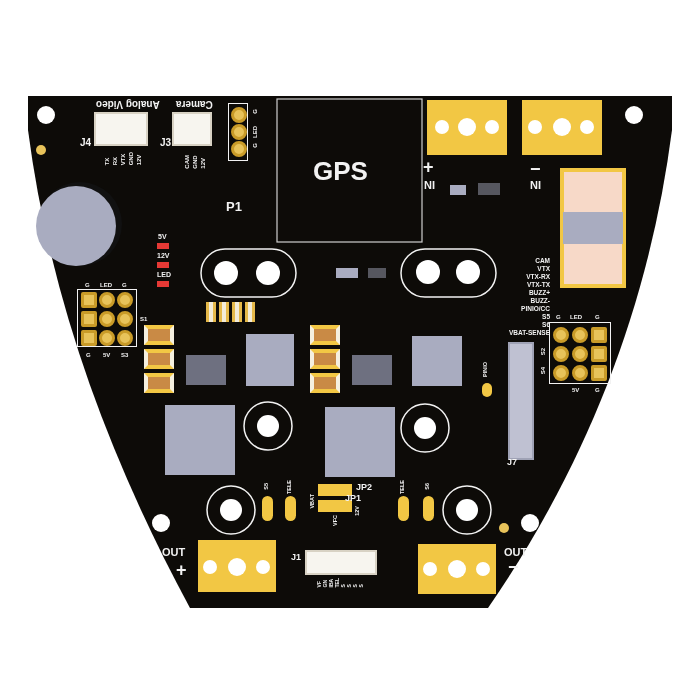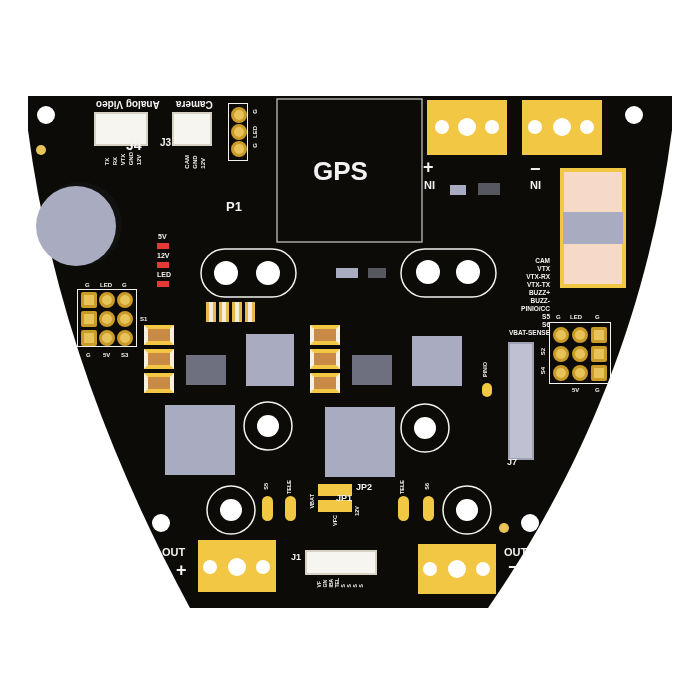--- a/index.html
+++ b/index.html
@@ -48,21 +48,21 @@
   <circle cx="231" cy="510" r="11" fill="#fff"></circle>
   <circle cx="467" cy="510" r="24" fill="none" stroke="#f2f2f2" stroke-width="1.5"></circle>
   <circle cx="467" cy="510" r="11" fill="#fff"></circle>
 
   <circle cx="80" cy="224" r="42" fill="#111"></circle>
   <circle cx="76" cy="226" r="40" fill="#a9acc0"></circle>
 </svg>
 
 <div class="conn" style="left:94px;top:112px;width:54px;height:34px;"></div>
 <div class="silk flip" style="left:96px;top:99px;font-size:10px;">Analog Video</div>
-<div class="silk" style="left:80px;top:138px;font-size:14px;margin-left:46px;">J4</div>
+<div class="silk" style="left:80px;top:138px;font-size:10px;">J4</div>
 <div class="abs" style="left:104px;top:152px;display:flex;gap:2px;">
   <span class="silk vtext" style="position:static;font-size:6px;">TX</span>
   <span class="silk vtext" style="position:static;font-size:6px;">RX</span>
   <span class="silk vtext" style="position:static;font-size:6px;">VTX</span>
   <span class="silk vtext" style="position:static;font-size:6px;">GND</span>
   <span class="silk vtext" style="position:static;font-size:6px;">12V</span>
 </div>
 
 <div class="conn" style="left:172px;top:112px;width:40px;height:34px;"></div>
 <div class="silk flip" style="left:176px;top:99px;font-size:10px;">Camera</div>
@@ -193,21 +193,21 @@
 <div class="abs pad" style="left:285px;top:496px;width:11px;height:25px;border-radius:6px;"></div>
 <div class="silk vtext" style="left:287px;top:480px;font-size:5.5px;">TELE</div>
 <div class="abs pad" style="left:398px;top:496px;width:11px;height:25px;border-radius:6px;"></div>
 <div class="silk vtext" style="left:400px;top:480px;font-size:5.5px;">TELE</div>
 <div class="abs pad" style="left:423px;top:496px;width:11px;height:25px;border-radius:6px;"></div>
 <div class="silk vtext" style="left:425px;top:483px;font-size:5.5px;">S6</div>
 
 <div class="abs pad" style="left:318px;top:484px;width:34px;height:12px;"></div>
 <div class="abs pad" style="left:318px;top:500px;width:34px;height:12px;"></div>
 <div class="silk" style="left:356px;top:483px;font-size:9px;">JP2</div>
-<div class="silk" style="left:336px;top:494px;font-size:9px;">JP1</div>
+<div class="silk" style="left:345px;top:494px;font-size:9px;">JP1</div>
 <div class="silk vtext" style="left:310px;top:494px;font-size:5.5px;">VBAT</div>
 <div class="silk vtext flip" style="left:355px;top:506px;font-size:5.5px;">12V</div>
 <div class="silk vtext" style="left:333px;top:515px;font-size:5.5px;">VFC</div>
 
 <div class="conn" style="left:305px;top:550px;width:72px;height:25px;"></div>
 <div class="silk" style="left:291px;top:553px;font-size:9px;">J1</div>
 <div class="abs" style="left:317px;top:578px;display:flex;gap:1px;">
   <span class="silk vtext" style="position:static;font-size:5px;">VF</span>
   <span class="silk vtext" style="position:static;font-size:5px;">GN</span>
   <span class="silk vtext" style="position:static;font-size:5px;">IBA</span>

